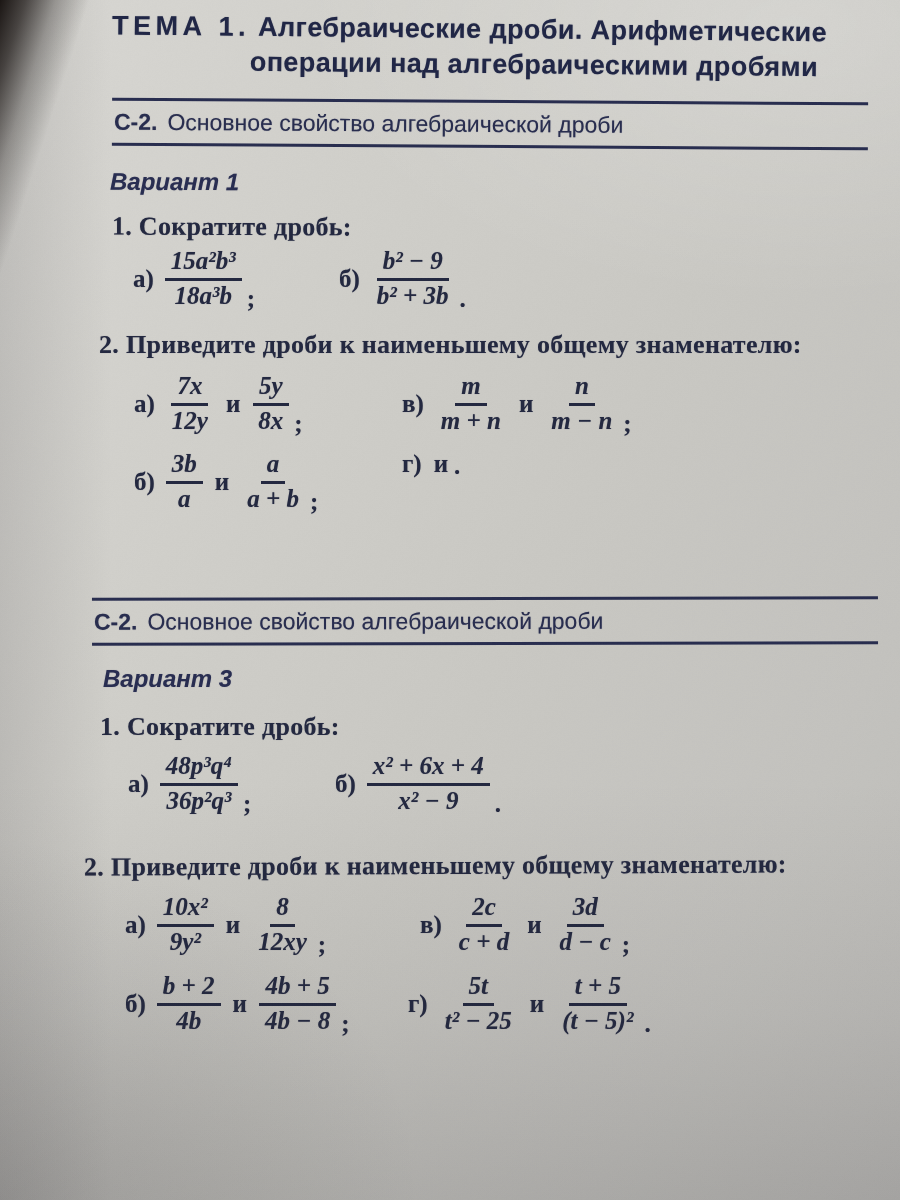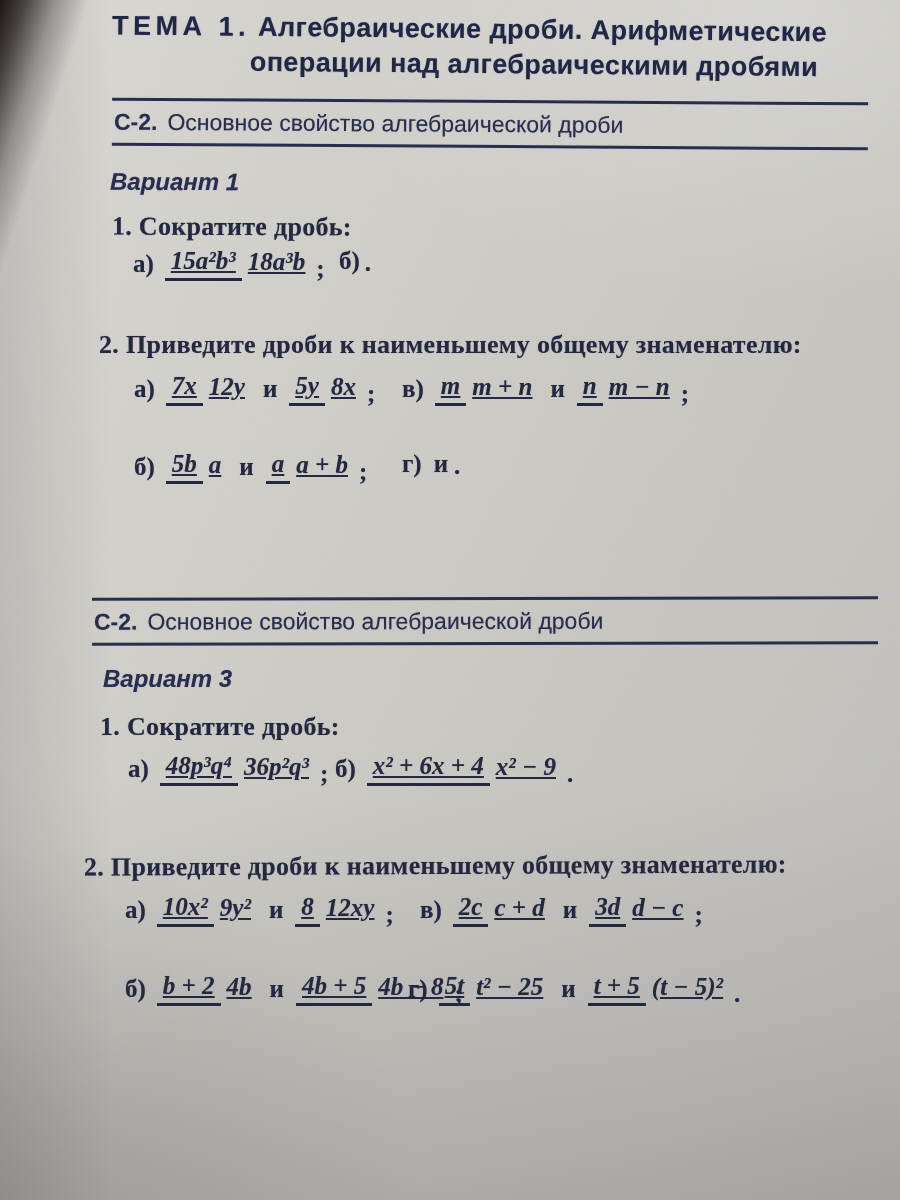--- a/index.html
+++ b/index.html
@@ -74,21 +74,21 @@
 
   
   .mitem{
     position:absolute;display:flex;align-items:center;gap:11px;
     font-family:"Liberation Serif",serif;font-weight:bold;font-size:25px;
     color:#22273f;white-space:nowrap;
     text-shadow:0 0 1px rgba(34,39,63,.4);
   }
   .lbl{font-style:normal;}
   .conj{font-style:normal;padding:0 1px;}
-  .frac{display:inline-flex;line-height:1.15;text-decoration:underline;}
+  .frac{display:inline-flex;flex-direction:column;align-items:center;line-height:1.15;}
   .frac .num{display:block;font-style:italic;border-bottom:3px solid #22273f;padding:0 6px 2px 6px;}
   .frac .den{display:block;font-style:italic;padding:1px 6px 0 6px;}
   .punct{font-style:normal;align-self:flex-end;transform:translateY(2px);margin-left:-6px;}
 </style>
 </head>
 <body>
 
 <div id="photo">
 
   <div class="abs page-title">
@@ -108,20 +108,24 @@
     <span class="lbl">а)</span>
     <span class="frac">
       <span class="num">15a²b³</span>
       <span class="den">18a³b</span>
     </span>
     <span class="punct">;</span>
   </div>
 
   <div class="mitem" style="left:339px;top:247px;">
     <span class="lbl">б)</span>
+    <span class="frac">
+      <span class="num">b² − 9</span>
+      <span class="den">b² + 3b</span>
+    </span>
     <span class="punct">.</span>
   </div>
 
   <div id="t2h1" class="abs task-head">2. Приведите дроби к наименьшему общему знаменателю:</div>
 
   <div class="mitem" style="left:134px;top:372px;">
     <span class="lbl">а)</span>
     <span class="frac">
       <span class="num">7x</span>
       <span class="den">12y</span>
@@ -144,21 +148,21 @@
     <span class="frac">
       <span class="num">n</span>
       <span class="den">m − n</span>
     </span>
     <span class="punct">;</span>
   </div>
 
   <div class="mitem" style="left:134px;top:450px;">
     <span class="lbl">б)</span>
     <span class="frac">
-      <span class="num">5b</span>
+      <span class="num">3b</span>
       <span class="den">a</span>
     </span>
     <span class="conj">и</span>
     <span class="frac">
       <span class="num">a</span>
       <span class="den">a + b</span>
     </span>
     <span class="punct">;</span>
   </div>
 

